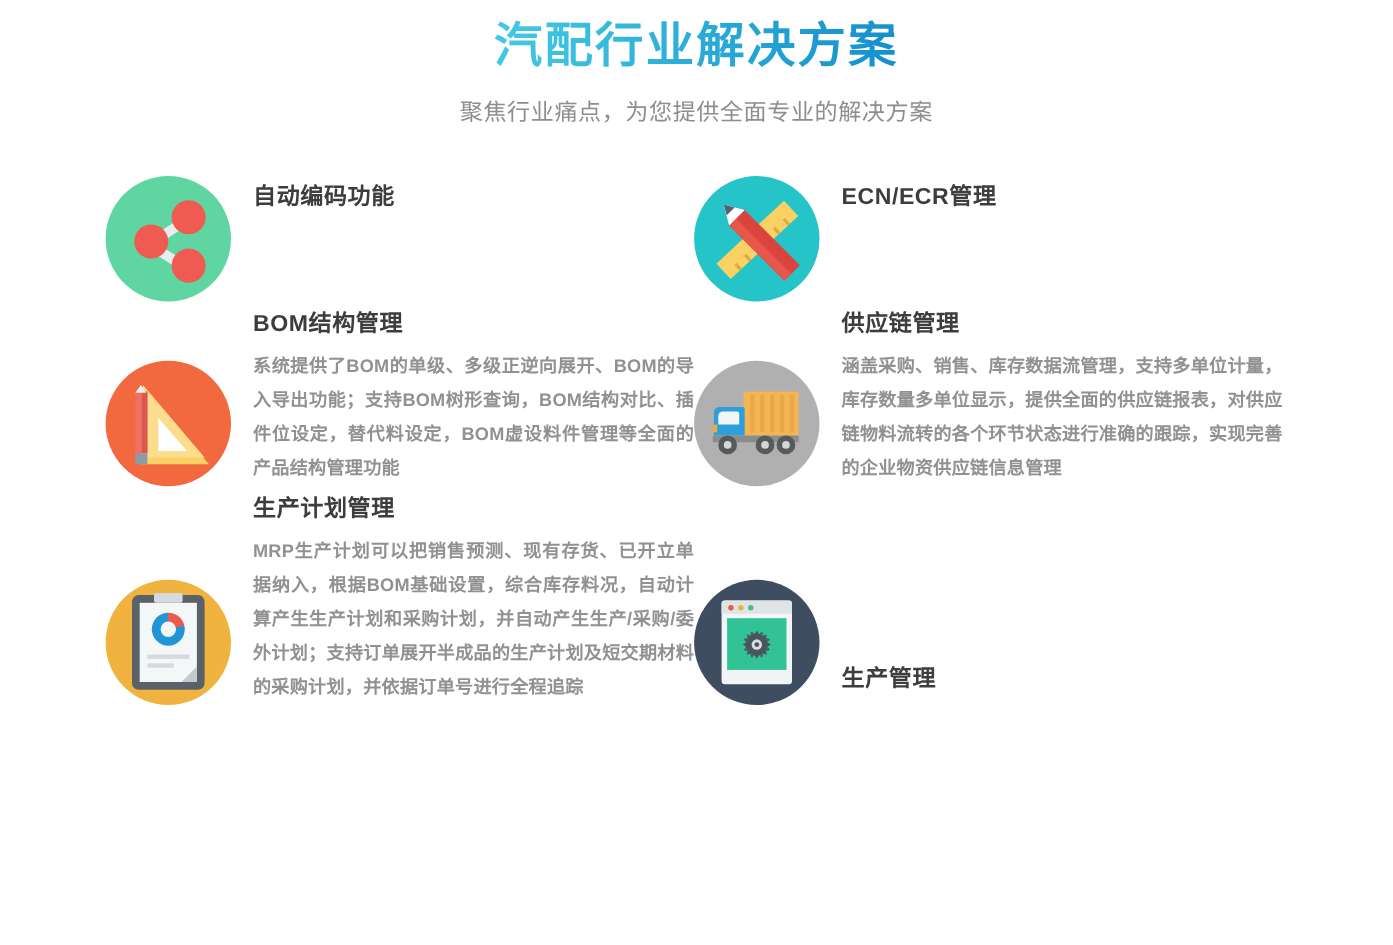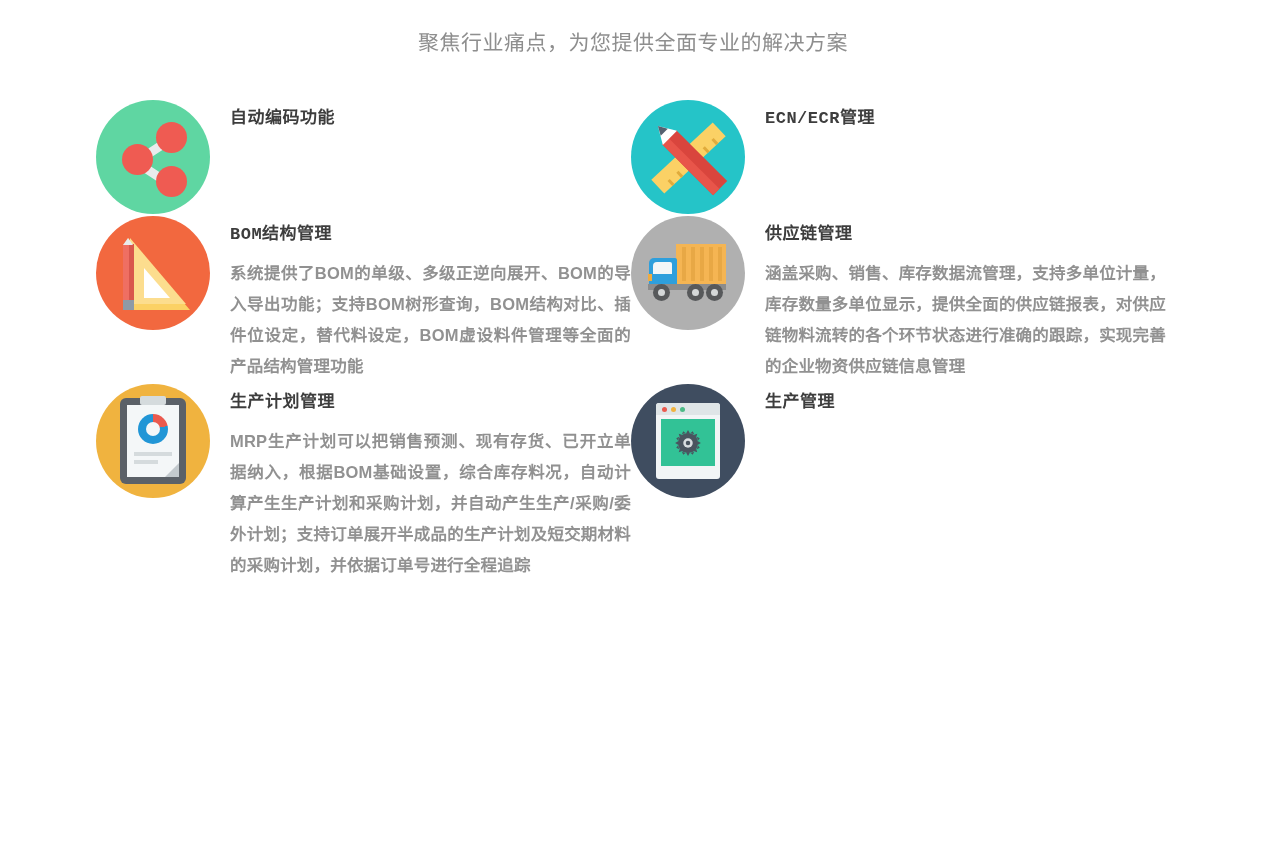--- a/index.html
+++ b/index.html
@@ -58,21 +58,21 @@
     column-gap: 0px;
     row-gap: 0px;
   }
 
   .feature {
     display: flex;
     align-items: flex-start;
     padding-bottom: 10px;
   }
 
-  .feature-row2 { margin-top: -8px; }
+  .feature-row2 { margin-top: -8px; align-items: flex-end; }
 
   .icon-wrap {
     flex: 0 0 auto;
     width: 114px;
     height: 114px;
     margin-right: 20px;
     position: relative;
   }
 
   .icon-circle {
@@ -83,27 +83,26 @@
     overflow: hidden;
   }
 
   .feature-body {
     flex: 1 1 auto;
     padding-top: 4px;
     min-width: 0;
   }
 
   .feature-title {
-    font-size: 17px;
+    font-size: 21px;
     font-weight: bold;
     color: #3d3d3d;
     line-height: 30px;
     letter-spacing: 0.5px;
     margin-bottom: 8px;
-    font-family: Liberation Mono, monospace;
   }
 
   .feature-desc {
     font-size: 16.5px;
     font-weight: bold;
     color: #919191;
     line-height: 31px;
     letter-spacing: 0.2px;
     text-align: justify;
   }
@@ -372,20 +371,21 @@
     left: 43px; top: 45px;
     width: 28px; height: 28px;
   }
 </style>
 </head>
 <body>
 
 <div class="page">
 
   <div class="header">
+    <h1 class="page-title">汽配行业解决方案</h1>
     <div class="page-subtitle">聚焦行业痛点，为您提供全面专业的解决方案</div>
   </div>
 
   <div class="features">
 
     <div class="feature">
       <div class="icon-wrap">
         <div class="icon-circle ic-share">
           <div class="link link-a"></div>
           <div class="link link-b"></div>

